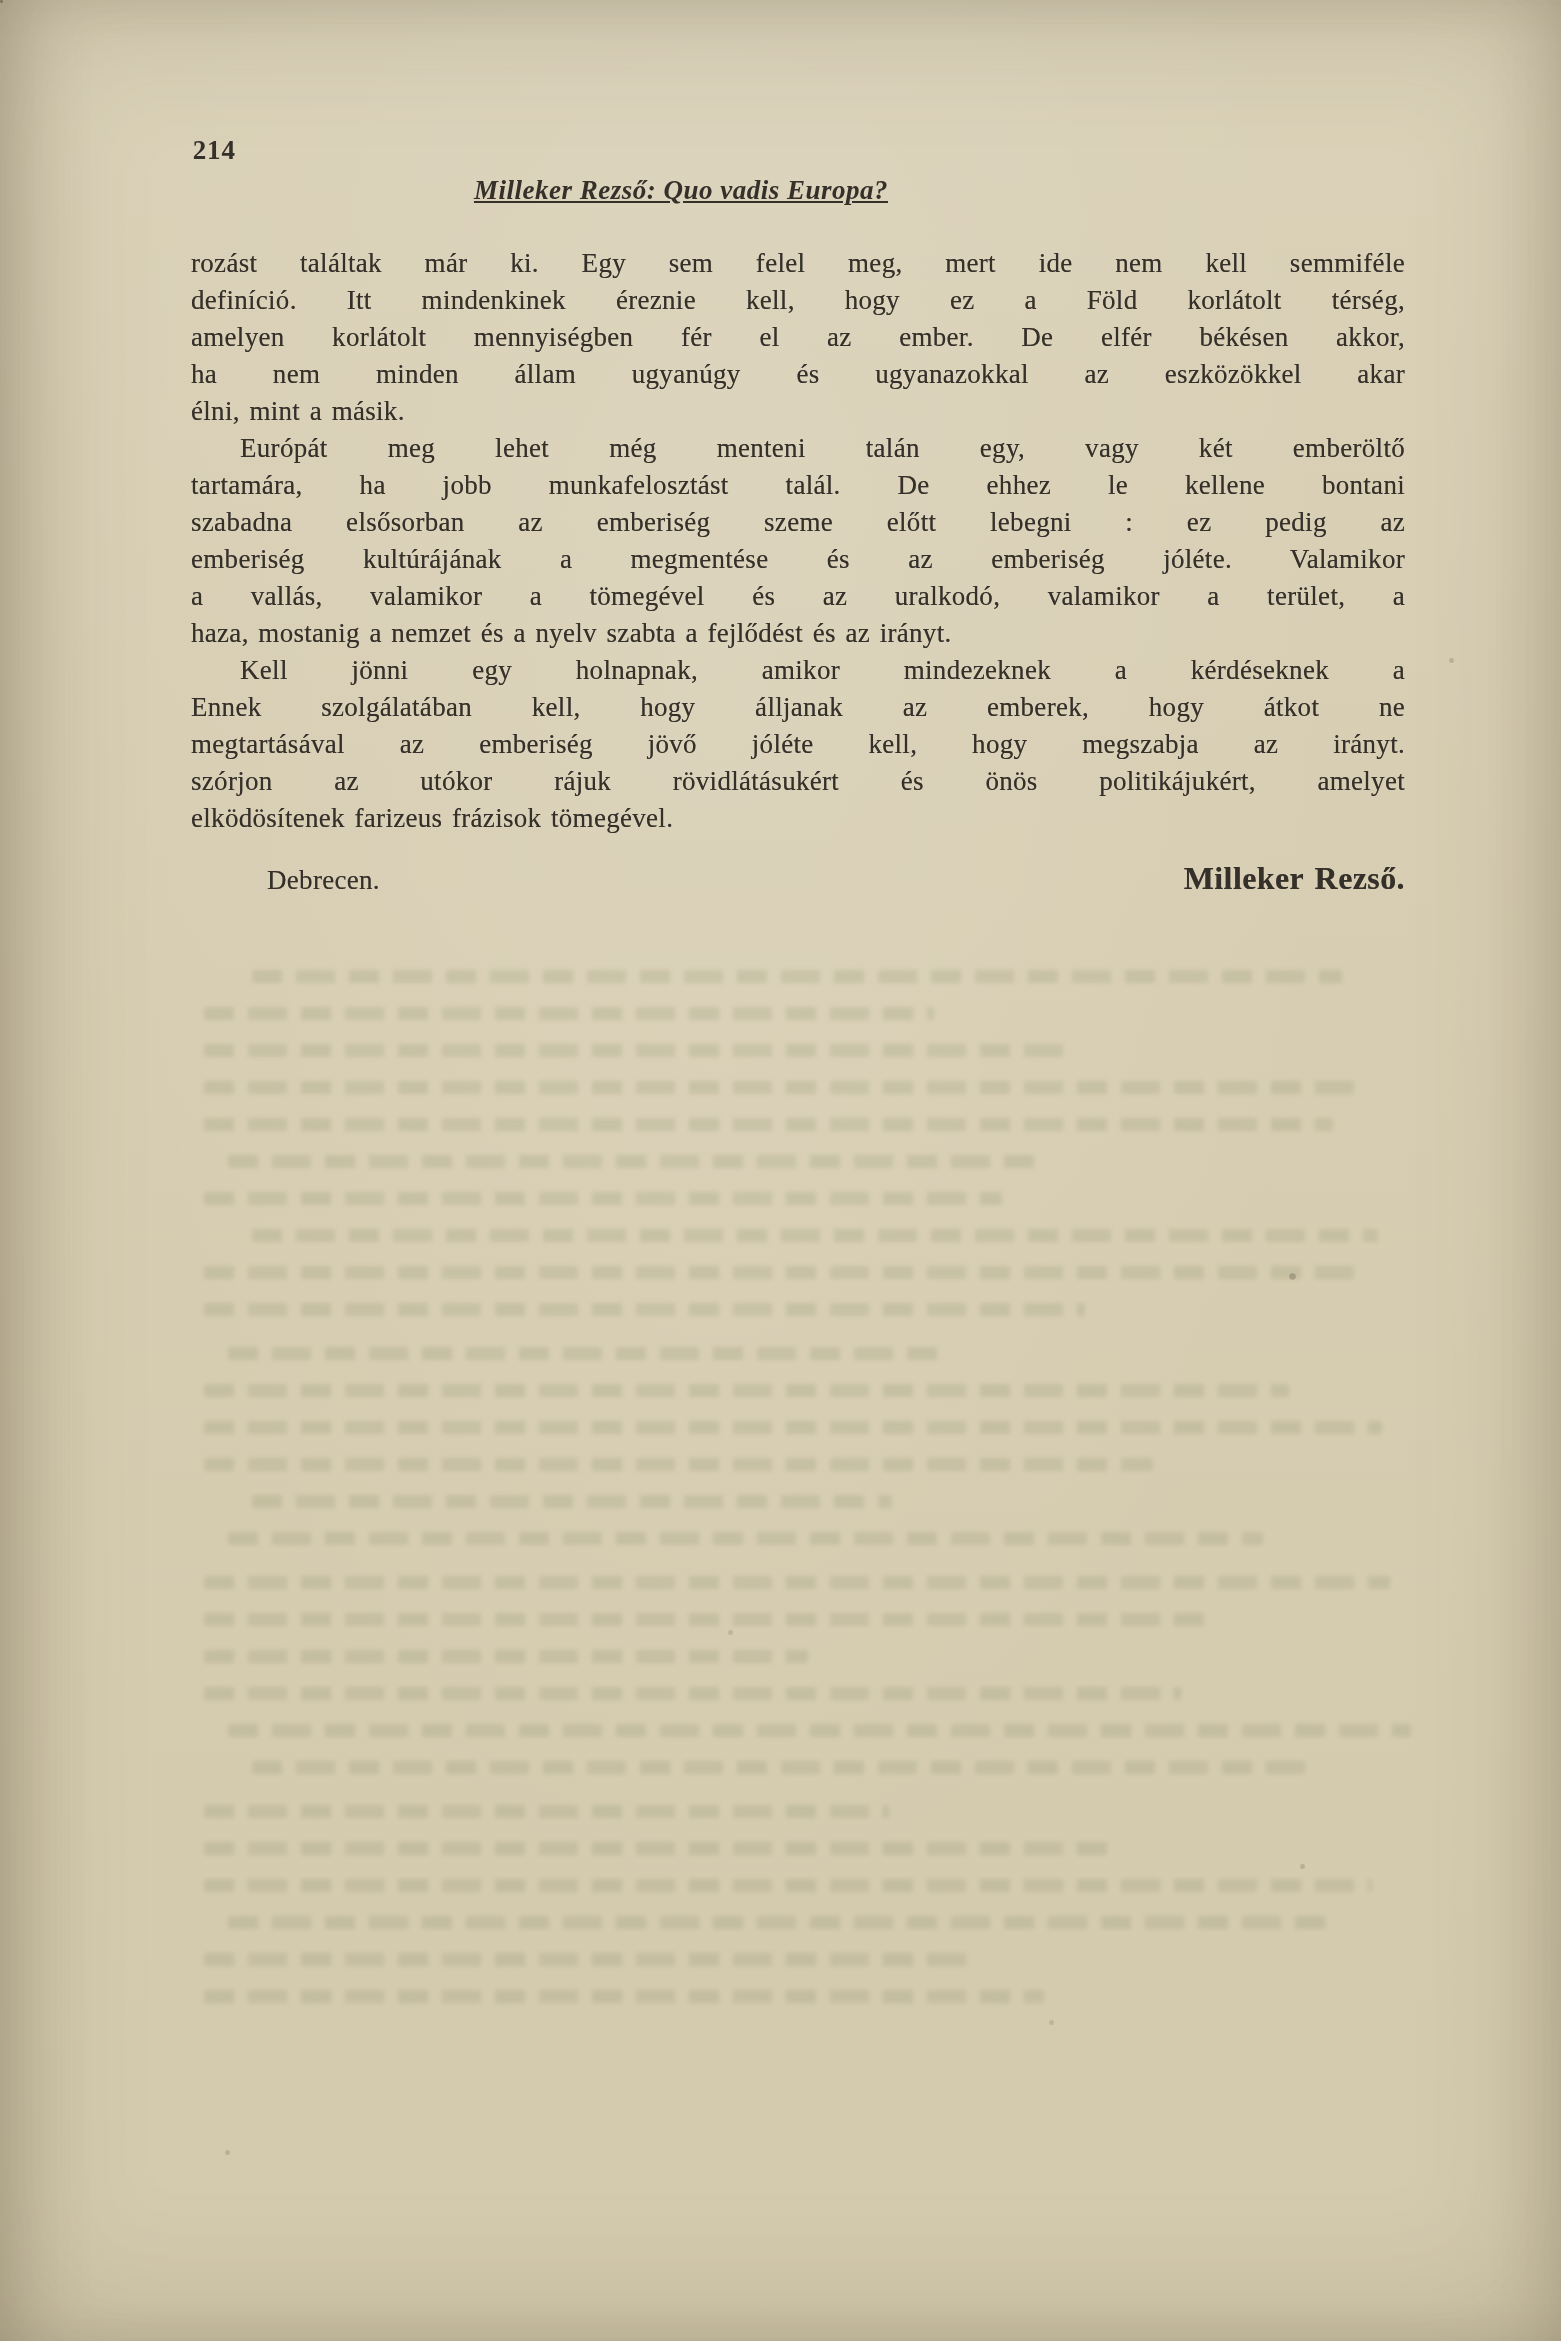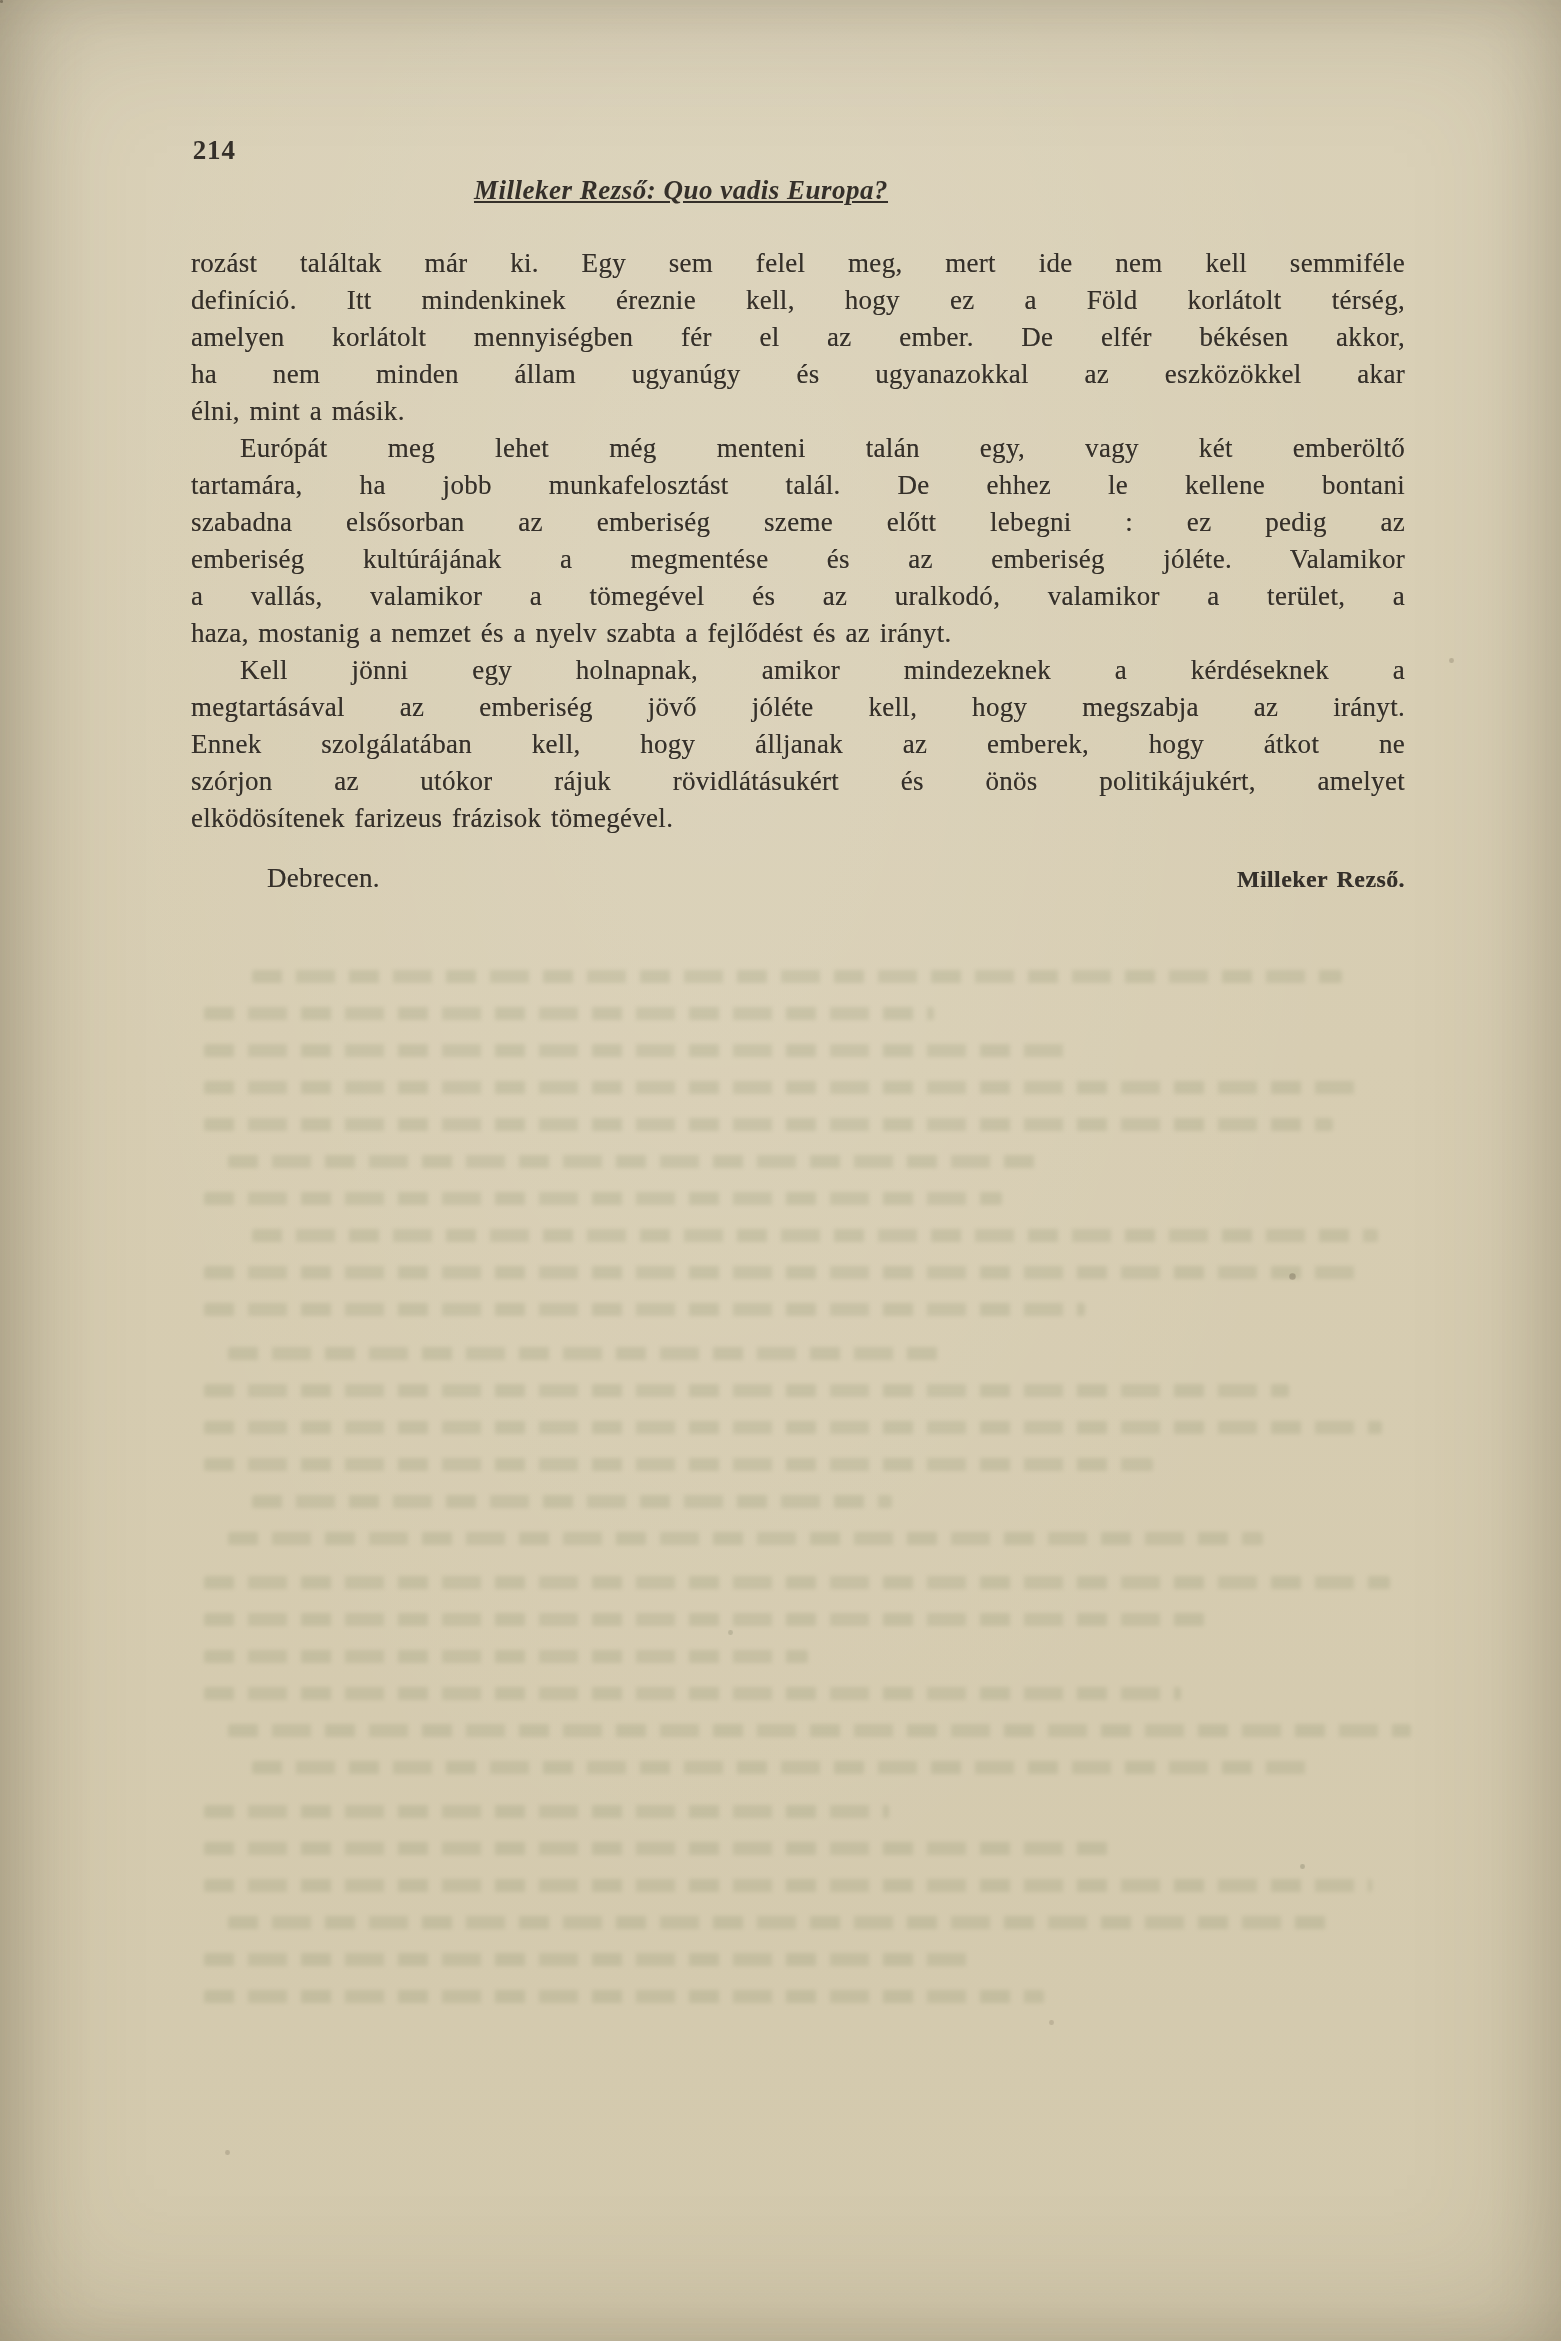--- a/index.html
+++ b/index.html
@@ -44,21 +44,21 @@
   .text-line { text-align: justify; text-align-last: justify; }
   .text-line.last { text-align-last: left; }
   .text-line.indent { text-indent: 49px; }
   .closing-row {
     margin-top: 22.6px;
     display: flex; justify-content: space-between; align-items: baseline;
     padding-left: 76px;
     gap: 29px;
   }
   .place { font-size: 27px; }
-  .author { font-size: 24px; font-weight: 700; letter-spacing: 0.4px; }
+  .author { font-size: 32px; font-weight: 700; letter-spacing: 0.4px; }
   .ghost-text {
     position: absolute;
     top: 970px; left: 204px; width: 1210px;
     pointer-events: none;
   }
   .ghost-line {
     height: 13px;
     margin-bottom: 24px;
     background: repeating-linear-gradient(90deg,
       rgba(122,132,92,0.60) 0 29.5px,
@@ -105,22 +105,22 @@
       <div class="paragraph">
         <div class="text-line indent">Európát meg lehet még menteni talán egy, vagy két emberöltő</div>
         <div class="text-line">tartamára, ha jobb munkafelosztást talál. De ehhez le kellene bontani</div>
         <div class="text-line">szabadna elsősorban az emberiség szeme előtt lebegni : ez pedig az</div>
         <div class="text-line">emberiség kultúrájának a megmentése és az emberiség jóléte. Valamikor</div>
         <div class="text-line">a vallás, valamikor a tömegével és az uralkodó, valamikor a terület, a</div>
         <div class="text-line last">haza, mostanig a nemzet és a nyelv szabta a fejlődést és az irányt.</div>
       </div>
       <div class="paragraph">
         <div class="text-line indent">Kell jönni egy holnapnak, amikor mindezeknek a kérdéseknek a</div>
+        <div class="text-line">Ennek szolgálatában kell, hogy álljanak az emberek, hogy átkot ne</div>
         <div class="text-line">megtartásával az emberiség jövő jóléte kell, hogy megszabja az irányt.</div>
-        <div class="text-line">Ennek szolgálatában kell, hogy álljanak az emberek, hogy átkot ne</div>
         <div class="text-line">szórjon az utókor rájuk rövidlátásukért és önös politikájukért, amelyet</div>
         <div class="text-line last">elködösítenek farizeus frázisok tömegével.</div>
       </div>
       <div class="closing-row">
       <span class="place">Debrecen.</span>
       <span class="author">Milleker Rezső.</span>
     </div>
   </div>
 
   <div class="ghost-text">

